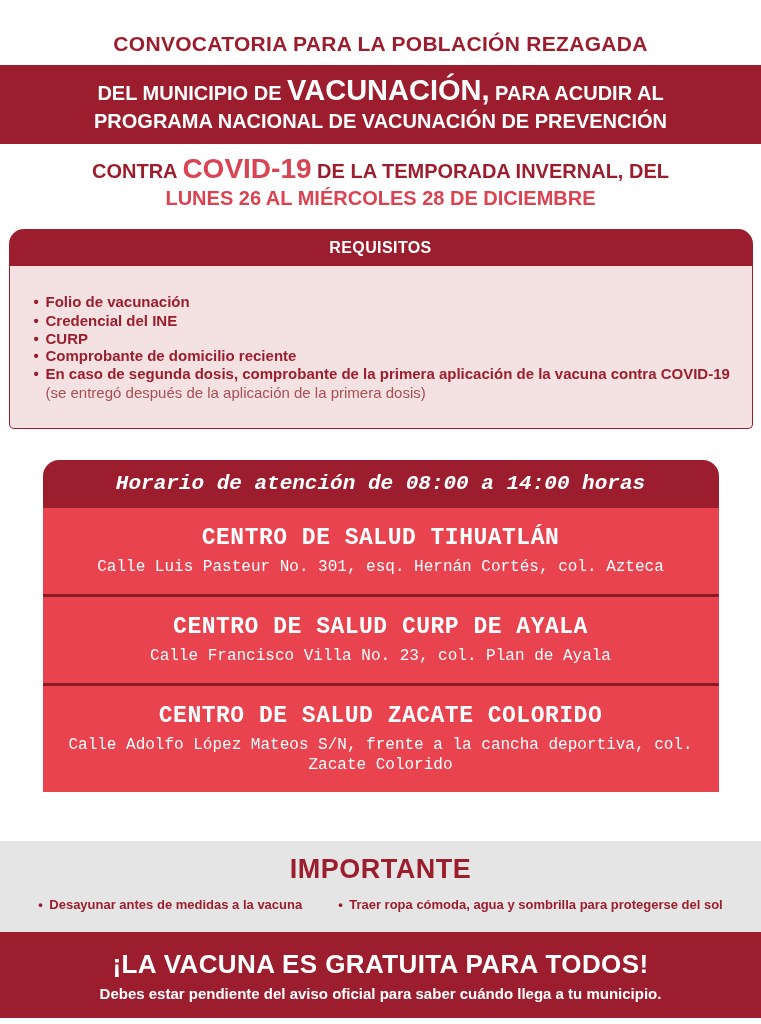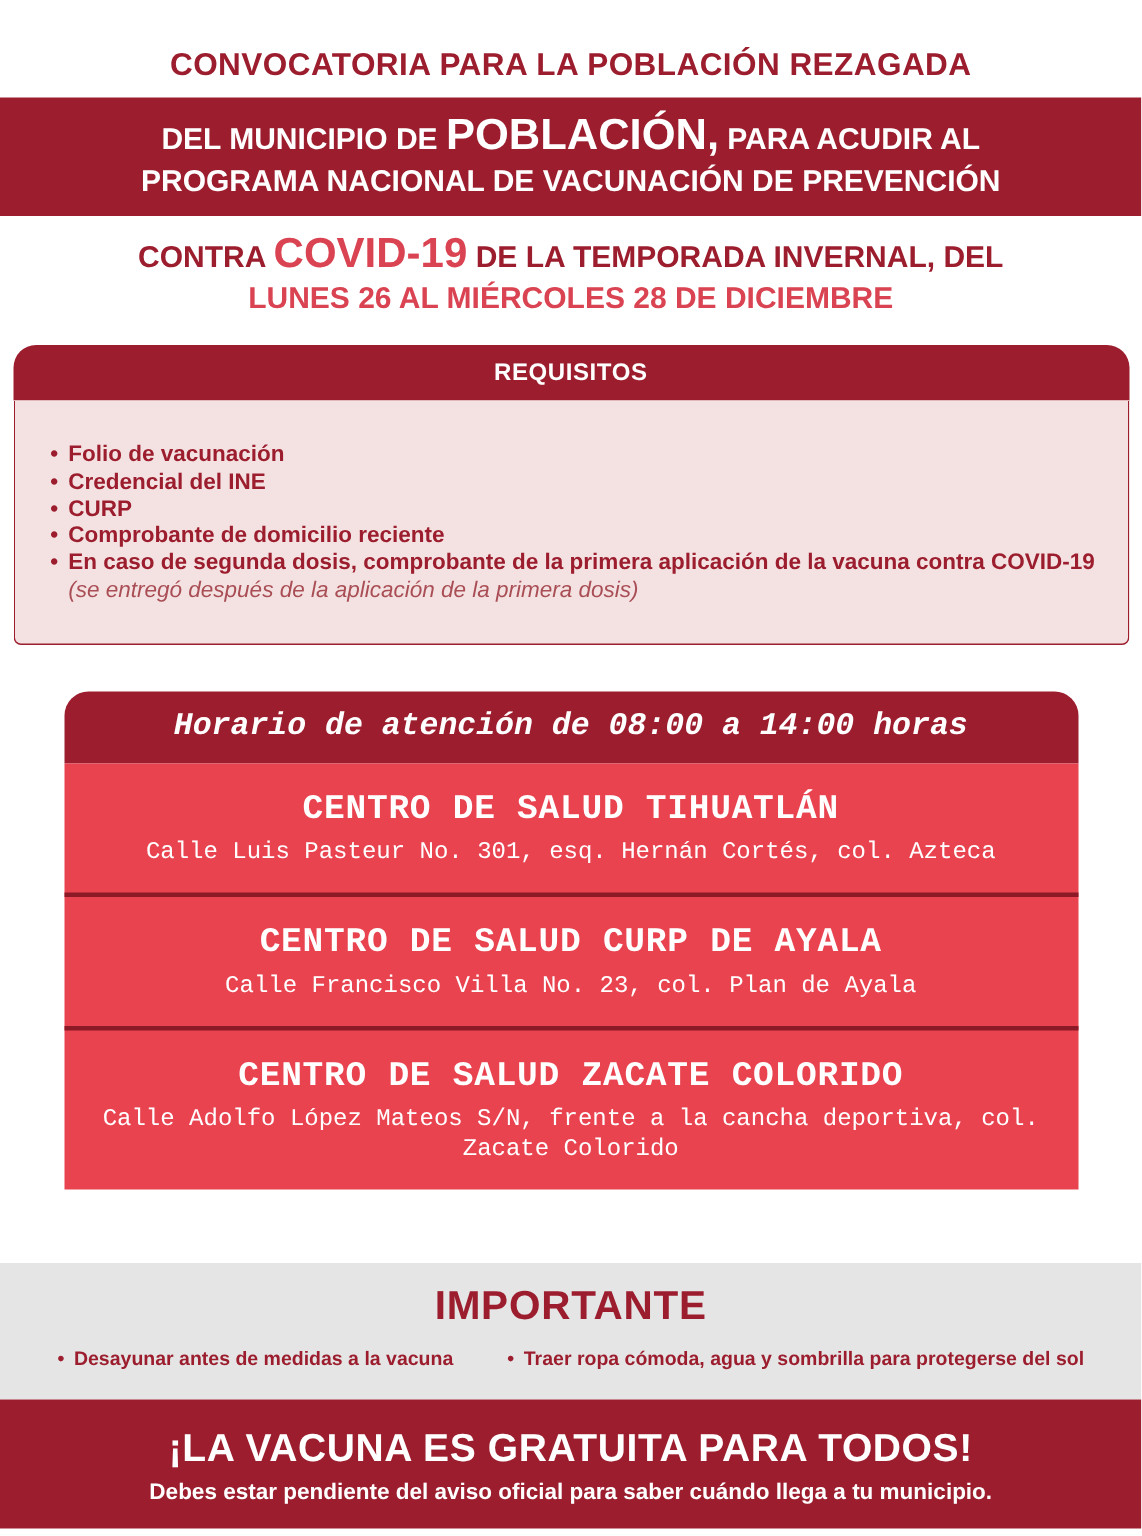--- a/index.html
+++ b/index.html
@@ -36,21 +36,21 @@
     border-radius:0 0 5px 5px; padding:26px 18px 26px 24px;
     color:#9C1E2E; min-height:140px;
   }
   .req-list { list-style:none; }
   .req-list li {
     font-size:15px; font-weight:700; line-height:19px; padding-left:12px; position:relative;
   }
   .req-list li::before { content:"•"; position:absolute; left:0; top:0; }
   .req-list li.tight { line-height:17px; }
   .req-note {
-    font-size:15px; font-weight:400; color:#A94E55; padding-left:12px; line-height:19px;font-style:italic;
+    font-size:15px; font-weight:400; color:#A94E55; padding-left:12px; line-height:19px;
   }
   
   .horario-box { width:676px; margin:31px auto 0;font-family:Liberation Mono, monospace; }
   .horario-header {
     background:#9C1E2E; color:#ffffff; text-align:center;
     border-radius:16px 16px 0 0; font-size:21px; font-weight:800; font-style:italic;
     padding:12px 0 13px;
   }
   .centros { background:#E94350; }
   .centro { text-align:center; color:#ffffff; padding:16px 14px 17px; }
@@ -74,21 +74,21 @@
 </style>
 </head>
 <body>
 
 <div class="page">
 
   <div class="top-title">CONVOCATORIA PARA LA POBLACIÓN REZAGADA</div>
 
   <div class="maroon-banner">
     <div class="banner-line1">
-      <span>DEL MUNICIPIO DE </span><span class="big">POBLACIÓN,</span><span> PARA ACUDIR AL</span>
+      <span>DEL MUNICIPIO DE </span><span class="big">VACUNACIÓN,</span><span> PARA ACUDIR AL</span>
     </div>
     <div class="banner-line2">PROGRAMA NACIONAL DE VACUNACIÓN DE PREVENCIÓN</div>
   </div>
 
   <div class="sub-dates">
     <div class="sub-line1">
       <span>CONTRA </span><span class="covid">COVID-19</span><span> DE LA TEMPORADA INVERNAL, DEL</span>
     </div>
     <div class="sub-line2">LUNES 26 AL MIÉRCOLES 28 DE DICIEMBRE</div>
   </div>

